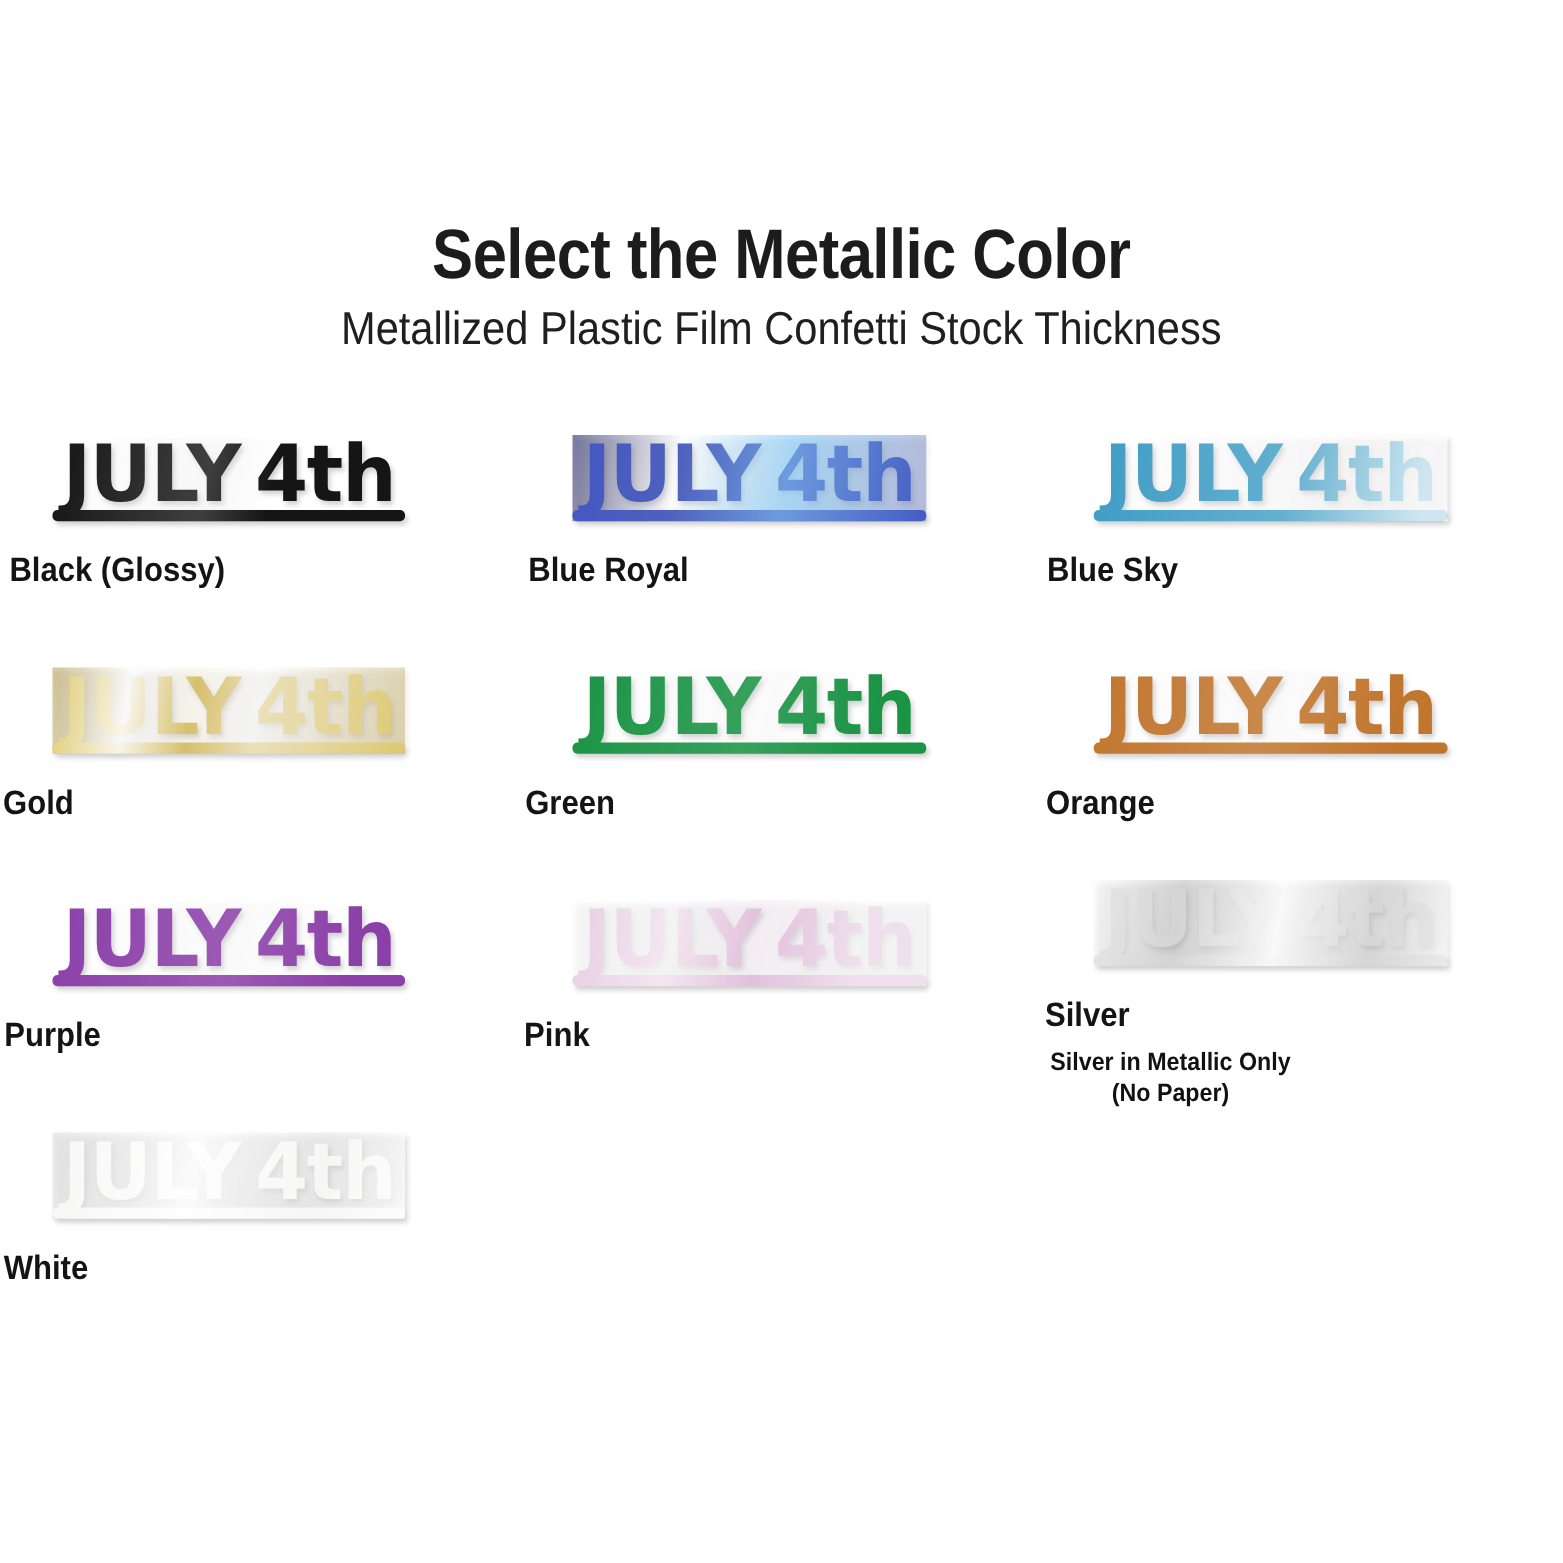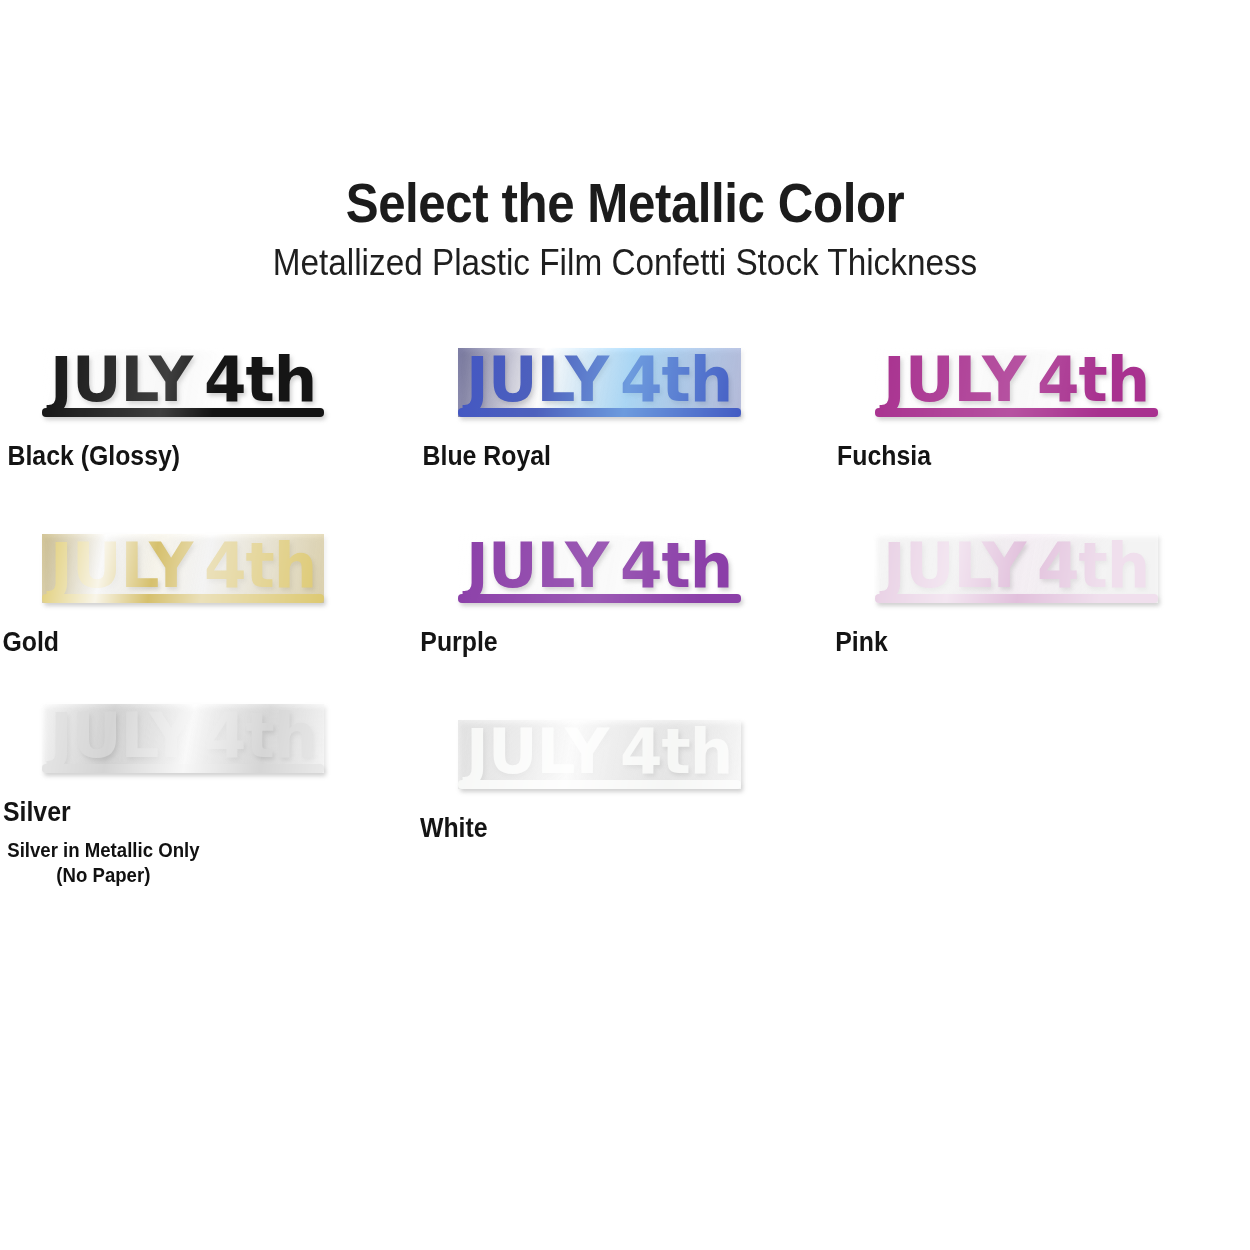--- a/index.html
+++ b/index.html
@@ -165,36 +165,56 @@
             <span class="july-text" style="color: rgb(58, 79, 181);"><span>JULY</span><span class="num">4th</span></span>
             <div class="baseline-bar" style="background: rgb(58, 79, 181);"></div>
             <div class="sheen" style="background: linear-gradient(100deg, rgba(20, 20, 90, 0.55) 0%, rgba(255, 255, 255, 0.1) 30%, rgba(120, 200, 255, 0.55) 60%, rgba(40, 60, 160, 0.3) 100%); opacity: 1;"></div>
           </div>
         </div>
         <div class="swatch-label">Blue Royal</div>
       </div>
       <div class="cell">
         <div class="wordart">
           <div class="wordart-inner">
-            <span class="july-text" style="color: rgb(168, 49, 143);"><span>JULY</span><span class="num">4th</span></span>
-            <div class="baseline-bar" style="background: rgb(168, 49, 143);"></div>
-            <div class="sheen" style="background: linear-gradient(100deg, rgba(255, 255, 255, 0) 0%, rgba(255, 255, 255, 0.16) 50%, rgba(255, 255, 255, 0) 80%); opacity: 1;"></div>
-          </div>
-        </div>
-        <div class="swatch-label">Fuchsia</div>
+            <span class="july-text" style="color: rgb(62, 156, 196);"><span>JULY</span><span class="num">4th</span></span>
+            <div class="baseline-bar" style="background: rgb(62, 156, 196);"></div>
+            <div class="sheen" style="background: linear-gradient(100deg, rgba(255, 255, 255, 0) 0%, rgba(255, 255, 255, 0.2) 55%, rgba(255, 255, 255, 0.75) 92%); opacity: 1;"></div>
+          </div>
+        </div>
+        <div class="swatch-label">Blue Sky</div>
       </div>
       <div class="cell">
         <div class="wordart">
           <div class="wordart-inner">
             <span class="july-text" style="color: rgb(210, 187, 103);"><span>JULY</span><span class="num">4th</span></span>
             <div class="baseline-bar" style="background: rgb(210, 187, 103);"></div>
             <div class="sheen" style="background: linear-gradient(100deg, rgba(160, 130, 30, 0.45) 0%, rgba(255, 255, 255, 0.85) 22%, rgba(214, 189, 100, 0.1) 40%, rgba(255, 255, 255, 0.55) 58%, rgba(180, 150, 50, 0.35) 100%); opacity: 1;"></div>
           </div>
         </div>
         <div class="swatch-label">Gold</div>
+      </div>
+      <div class="cell">
+        <div class="wordart">
+          <div class="wordart-inner">
+            <span class="july-text" style="color: rgb(27, 148, 69);"><span>JULY</span><span class="num">4th</span></span>
+            <div class="baseline-bar" style="background: rgb(27, 148, 69);"></div>
+            <div class="sheen" style="background: linear-gradient(100deg, rgba(255, 255, 255, 0) 0%, rgba(255, 255, 255, 0.12) 50%, rgba(255, 255, 255, 0) 85%); opacity: 1;"></div>
+          </div>
+        </div>
+        <div class="swatch-label">Green</div>
+      </div>
+      <div class="cell">
+        <div class="wordart">
+          <div class="wordart-inner">
+            <span class="july-text" style="color: rgb(193, 118, 46);"><span>JULY</span><span class="num">4th</span></span>
+            <div class="baseline-bar" style="background: rgb(193, 118, 46);"></div>
+            <div class="sheen" style="background: linear-gradient(100deg, rgba(255, 255, 255, 0) 0%, rgba(255, 255, 255, 0.14) 48%, rgba(255, 255, 255, 0) 84%); opacity: 1;"></div>
+          </div>
+        </div>
+        <div class="swatch-label">Orange</div>
       </div>
       <div class="cell">
         <div class="wordart">
           <div class="wordart-inner">
             <span class="july-text" style="color: rgb(139, 63, 168);"><span>JULY</span><span class="num">4th</span></span>
             <div class="baseline-bar" style="background: rgb(139, 63, 168);"></div>
             <div class="sheen" style="background: linear-gradient(100deg, rgba(255, 255, 255, 0) 0%, rgba(255, 255, 255, 0.14) 50%, rgba(255, 255, 255, 0) 86%); opacity: 1;"></div>
           </div>
         </div>
         <div class="swatch-label">Purple</div>

